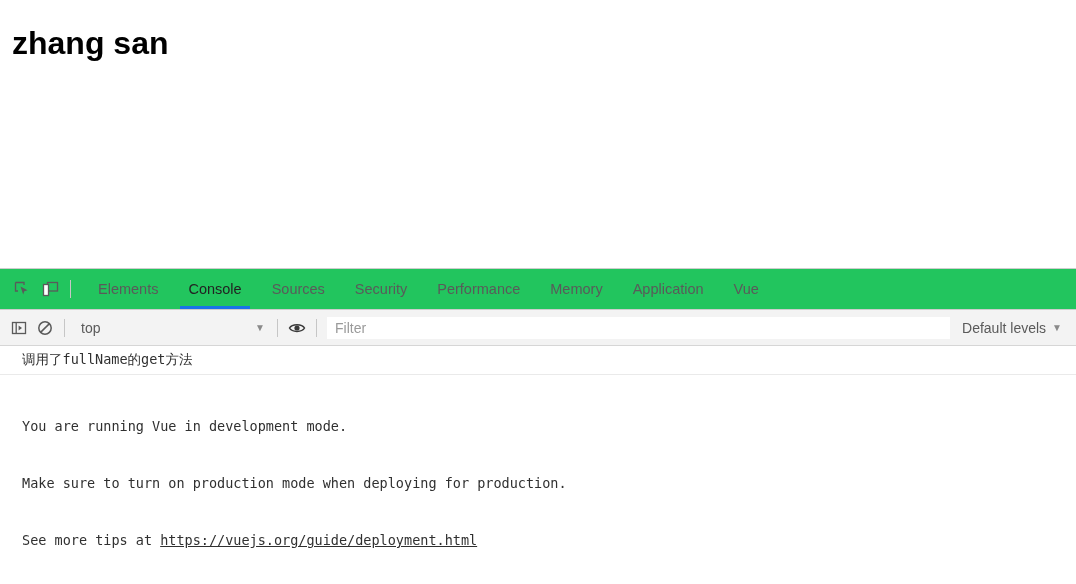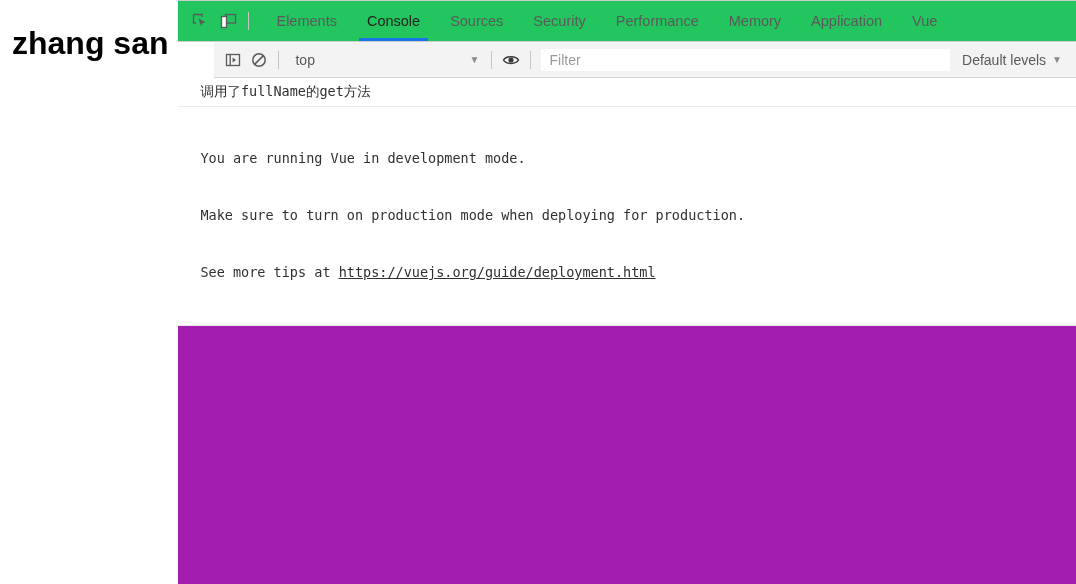--- a/index.html
+++ b/index.html
@@ -10,21 +10,21 @@
     width: 1076px;
     height: 584px;
     background: #ffffff;
     font-family: "Liberation Sans", sans-serif;
     overflow: hidden;
   }
   .app {
     width: 1076px;
     height: 584px;
     display: flex;
-    flex-direction: row;
+    flex-direction: column;
     background: #ffffff;
   }
 
   
   .viewport {
     height: 268px;
     background: #ffffff;
     box-sizing: border-box;
     padding: 16px 10px 0 10px;
     position: relative;
@@ -109,21 +109,20 @@
   
   .console-toolbar {
     height: 36px;
     flex: 0 0 36px;
     display: flex;
     align-items: center;
     background: #f3f3f3;
     border-bottom: 1px solid #d6d6d6;
     padding: 0 4px 0 6px;
     box-sizing: border-box;
-    margin-left: 36px;
   }
   .tb-icon {
     width: 26px;
     height: 26px;
     display: flex;
     align-items: center;
     justify-content: center;
     cursor: default;
   }
   .ctx-select {

